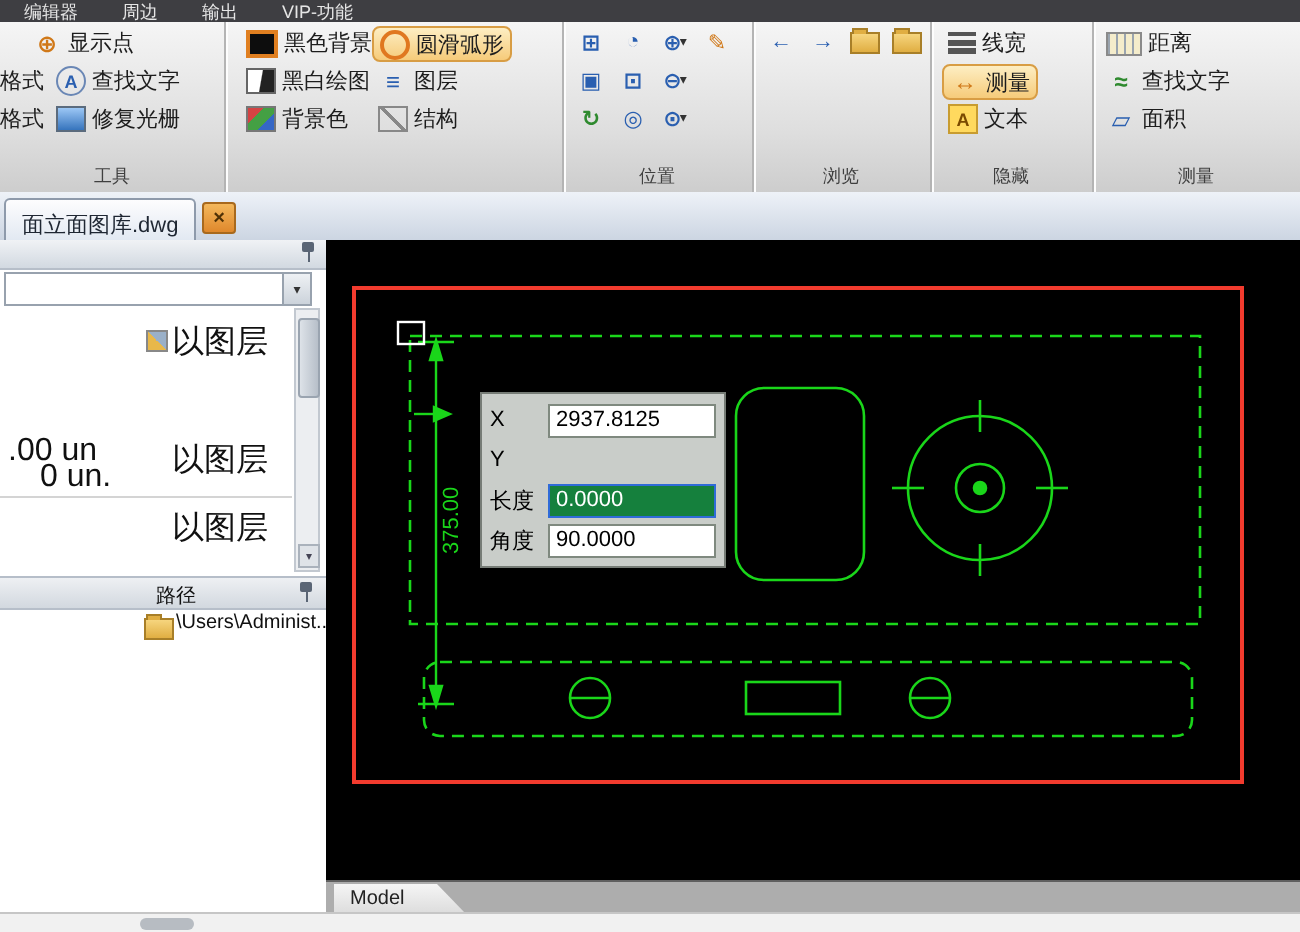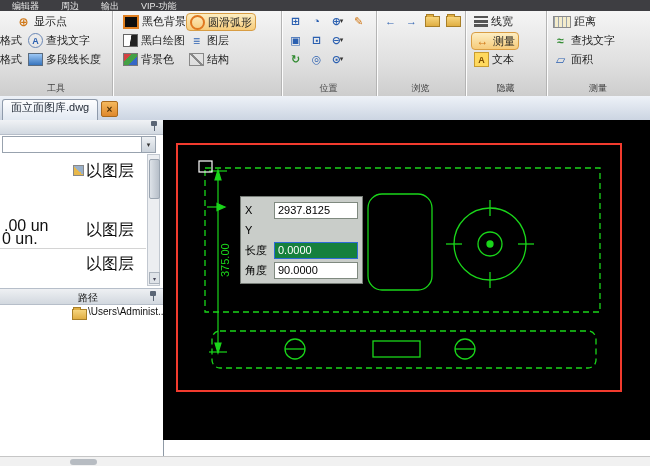--- a/index.html
+++ b/index.html
@@ -38,21 +38,21 @@
   .dist-ic{width:16px;height:10px;border:1px solid #8a8a8a;background:
            repeating-linear-gradient(90deg,#9aa4ae 0 1px,#f4eccb 1px 4px)}
   .folder-ic{width:13px;height:9px;background:linear-gradient(#f6d57e,#e0ae42);border:1px solid #a87f28;position:relative;display:inline-block}
   .folder-ic::before{content:"";position:absolute;left:0;top:-3px;width:6px;height:2px;background:#e0ae42;border:1px solid #a87f28;border-bottom:none}
   .pin{width:10px;height:11px;position:relative;display:inline-block}
   .pin::before{content:"";position:absolute;left:2px;top:0;width:6px;height:5px;background:#5a6575;border-radius:1px}
   .pin::after{content:"";position:absolute;left:4.5px;top:5px;width:1px;height:5px;background:#5a6575}
   
   .tabbar{position:absolute;left:0;top:96px;width:650px;height:24px;
           background:linear-gradient(#eef2f8,#ccd5e2);border-bottom:1px solid #98a4b3}
-  .doctab{position:absolute;left:2px;top:3px;height:20px;padding:0 8px;display:flex;align-items:flex-start;
+  .doctab{position:absolute;left:2px;top:3px;height:20px;padding:0 8px;display:flex;align-items:flex-end;
           background:linear-gradient(#fdfdfe,#e2e9f2);border:1px solid #8e9aab;border-bottom:none;
           border-radius:3px 3px 0 0;font-size:11px;color:#1f2733}
   .tabclose{position:absolute;left:101px;top:5px;width:15px;height:14px;display:flex;align-items:center;justify-content:center;
           background:linear-gradient(#f4b85c,#df882c);border:1px solid #a8691d;border-radius:2px;
           color:#4f3106;font-size:10px;font-weight:bold}
   
   .panel{position:absolute;left:0;top:120px;width:163px;height:336px;background:#fff;border-right:1px solid #8f9aa6}
   .p-header{position:absolute;left:0;top:0;width:163px;height:14px;
             background:linear-gradient(#f0f2f5,#d2d9e1);border-bottom:1px solid #b6bec9}
   .p-combo{position:absolute;left:2px;top:16px;width:152px;height:15px;background:#fff;border:1px solid #98a2ae}
@@ -112,21 +112,21 @@
       </div>
       <div class="btn" style="left:25px;top:21px">
         <span class="g find-ic">A</span>
         <span>查找文字</span>
       </div>
       <div class="btn" style="left:-3px;top:40px">
         <span>格式</span>
       </div>
       <div class="btn" style="left:25px;top:40px">
         <span class="g raster-ic"></span>
-        <span>多段线长度</span>
+        <span>修复光栅</span>
       </div>
       <div class="glabel">工具</div>
     </div>
 
     <div class="group" style="left:112px;width:169px">
       <div class="btn" style="left:8px;top:2px">
         <span class="g blackbg-ic"></span>
         <span>黑色背景</span>
       </div>
       <div class="btn hl" style="left:74px;top:2px">
@@ -259,21 +259,21 @@
       <span class="pin" style="position:absolute;right:4px;top:1px"></span>
     </div>
     <div class="p-combo">
       <span class="dd">▾</span>
     </div>
 
     <span class="swatch"></span>
     <span class="ptext" style="left:86px;top:41px">以图层</span>
     <span class="ptext" style="left:4px;top:97px">.00 un</span>
     <span class="ptext" style="left:86px;top:100px">以图层</span>
-    <span class="ptext" style="left:2px;top:110px">0 un.</span>
+    <span class="ptext" style="left:20px;top:110px">0 un.</span>
     <div class="pdiv"></div>
     <span class="ptext" style="left:86px;top:134px">以图层</span>
 
     <div class="vscroll">
       <div class="vthumb"></div>
       <div class="vdown">
           <span>▾</span>
         </div>
     </div>
 
@@ -331,18 +331,23 @@
         <span class="tlabel">长度</span>
         <span class="tval sel">0.0000</span>
       </div>
       <div class="trow">
         <span class="tlabel">角度</span>
         <span class="tval">90.0000</span>
       </div>
     </div>
   </div>
 
+  <div class="modelstrip">
+    <div class="modeltab">
+      <span>Model</span>
+    </div>
+  </div>
 
   <div class="hscroll">
     <div class="hthumb"></div>
   </div>
 
 </div>
 
 </body></html>

